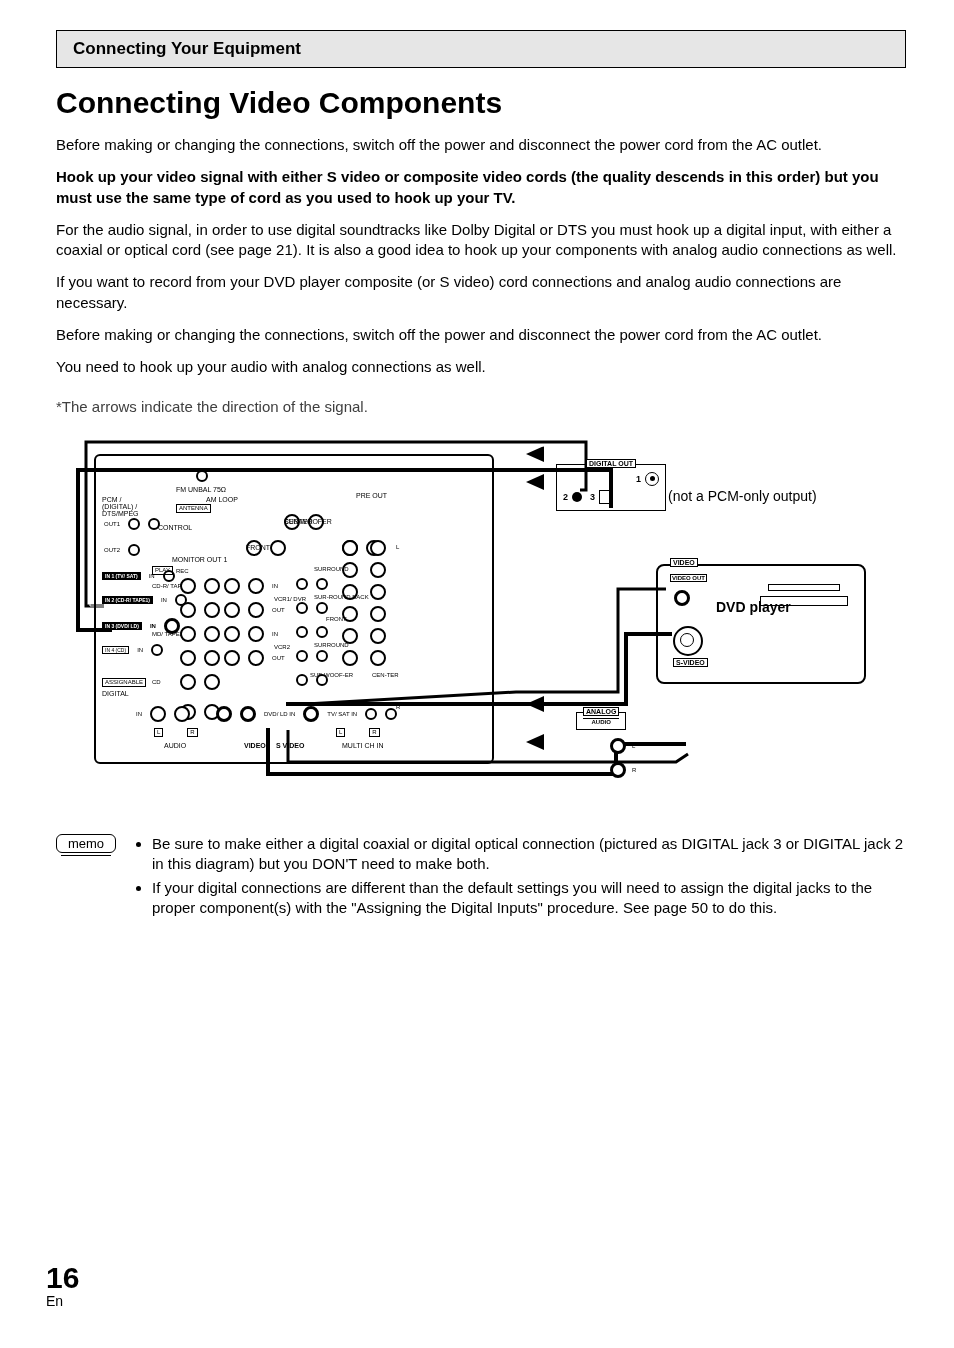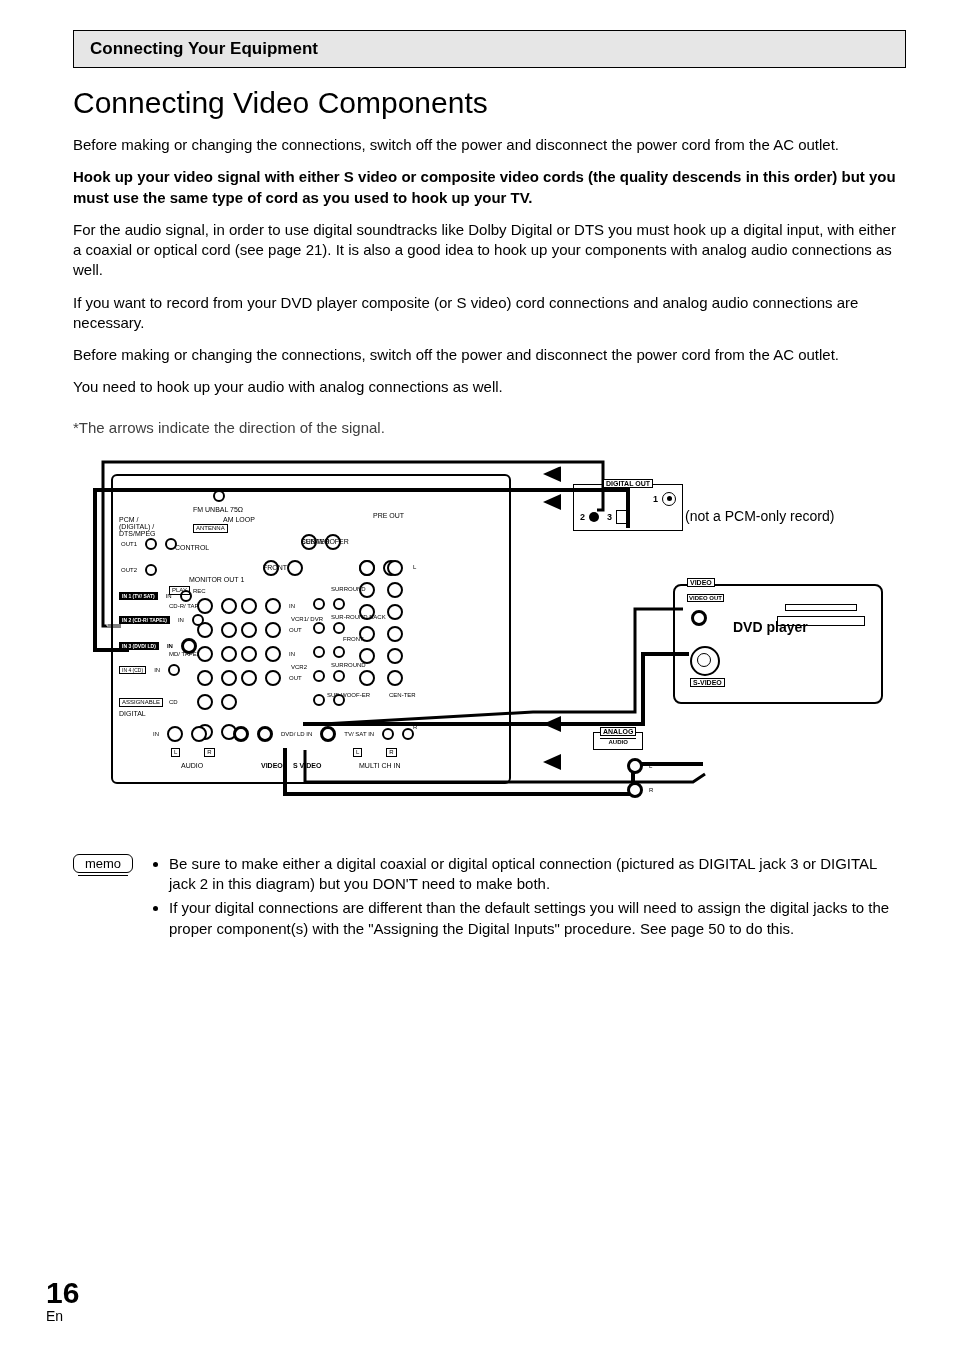--- a/index.html
+++ b/index.html
@@ -1,30 +1,30 @@
 <!DOCTYPE html>
 <html><head>
 <meta charset="utf-8">
 <style>
   html,body{margin:0;padding:0;background:#fff;font-family:Arial,Helvetica,sans-serif;color:#000}
-  .page{width:954px;height:1348px;position:relative;box-sizing:border-box;padding:30px 48px 0 73px}
+  .page{width:954px;height:1348px;position:relative;box-sizing:border-box;padding:30px 48px 0 56px}
   .header-box{border:1px solid #000;background:#e6e6e6;box-sizing:border-box;padding:8px 0 8px 16px;margin-bottom:18px}
   .header-box span{font-weight:bold;font-size:17px}
-  h1{font-size:30px;font-weight:normal;margin:0 0 16px 0;line-height:1.1}
+  h1{font-size:30px;font-weight:bold;margin:0 0 16px 0;line-height:1.1}
   .body p{font-size:15px;line-height:1.35;margin:0 0 12px 0}
   .bold{font-weight:bold}
   .sub-box{border:1px solid #000;background:#e6e6e6;padding:4px 0 4px 10px;margin:16px 0 14px 0}
   .sub-box span{font-weight:bold;font-size:18px}
   .diagram-wrap{margin:16px 0 30px 0;height:370px;width:100%;position:relative}
   .memo-row{display:flex;align-items:flex-start;gap:18px;margin-top:10px}
   .memo-badge{width:58px;flex-shrink:0;text-align:center;border:1px solid #000;border-radius:6px;font-size:13px;padding:1px 0;position:relative}
   .memo-badge::after{content:"";position:absolute;left:4px;right:4px;top:20px;height:8px;border-top:1px solid #000}
   .memo-list{margin:0;padding-left:18px;font-size:15px;line-height:1.35}
   .memo-list li{margin-bottom:4px}
-  .pagenum{position:absolute;left:46px;bottom:24px;text-align:left}
+  .pagenum{position:absolute;left:46px;bottom:39px;text-align:left}
   .pagenum .n{font-size:30px;font-weight:bold;line-height:1}
   .pagenum .en{font-size:14px}
   
   .panel{position:absolute;border:2px solid #000;border-radius:6px;box-sizing:border-box}
   .receiver{left:38px;top:20px;width:400px;height:310px}
   .dvd{left:600px;top:130px;width:210px;height:120px;border-radius:8px}
   .jack{width:16px;height:16px;border:2px solid #000;border-radius:50%;display:inline-block;box-sizing:border-box;background:#fff}
   .jack.sm{width:12px;height:12px}
   .lbl{position:absolute;font-size:7px;line-height:1.05}
   .lbl.b{font-weight:bold}
@@ -288,21 +288,21 @@
             <span class="grey-dot" style="width:5px;height:5px"></span>
           </span>
       </div>
       <div style="display:flex;align-items:center;gap:4px;margin-top:4px">
         <span style="font-size:9px;font-weight:bold">2</span>
         <span class="grey-dot"></span>
         <span style="font-size:9px;font-weight:bold;margin-left:4px">3</span>
         <span style="width:12px;height:12px;border:1.5px solid #000;display:inline-block"></span>
       </div>
     </div>
-    <span style="position:absolute;left:612px;top:54px;font-size:14px">(not a PCM-only record)</span>
+    <span style="position:absolute;left:612px;top:54px;font-size:14px">(not a PCM-only output)</span>
 
     <div class="panel dvd">
       <div class="dvd-slot"></div>
       <div class="dvd-tray"></div>
       <div class="small-tag" style="left:12px;top:-8px">VIDEO</div>
       <span class="tiny lbl b" style="left:12px;top:8px;border:1px solid #000;padding:0 1px;white-space:pre">VIDEO OUT</span>
       <span class="jack" style="position:absolute;left:16px;top:24px;border-width:3px"></span>
       <div class="dvd-sv"></div>
       <div class="small-tag" style="left:15px;top:92px">S-VIDEO</div>
     </div>

